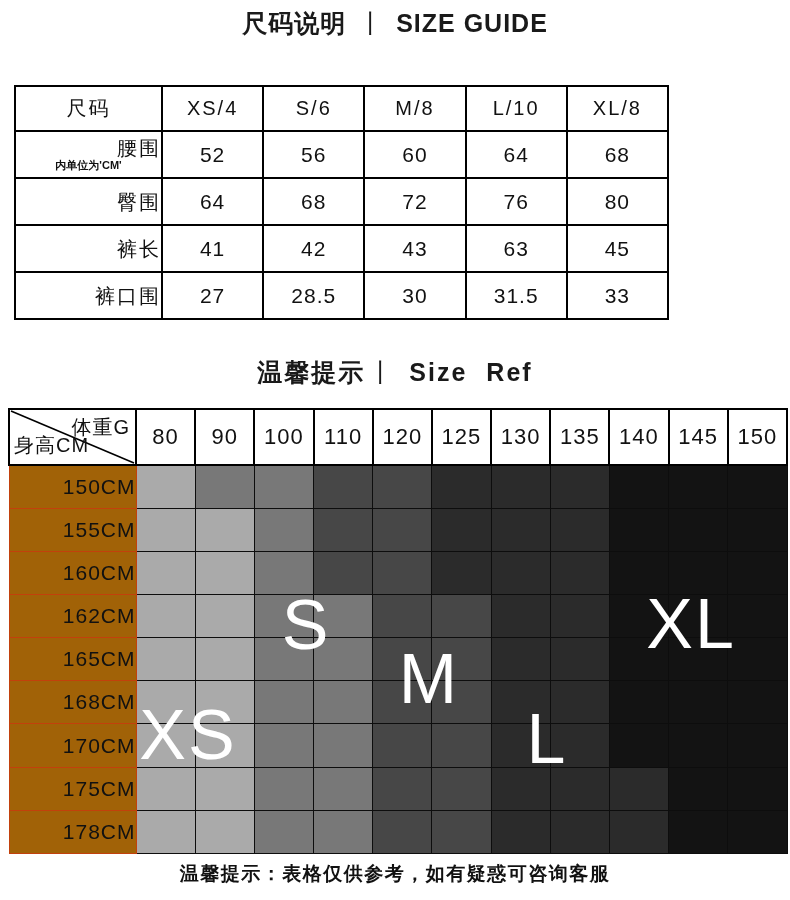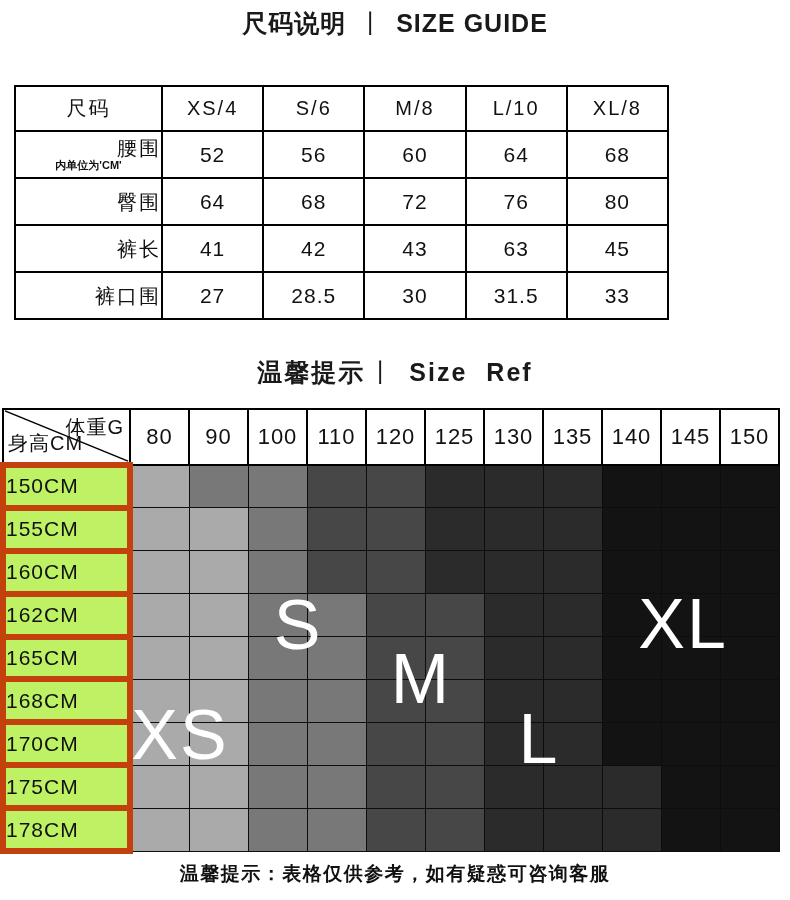--- a/index.html
+++ b/index.html
@@ -19,26 +19,26 @@
   
   #size-guide { position:absolute; left:14px; top:62px; width:655px; table-layout:fixed;margin-top:23px; }
   #size-guide th, #size-guide td { border:2px solid #000; text-align:center; vertical-align:middle; }
   #size-guide th { height:45px; font-size:20px; font-weight:500; letter-spacing:2px; }
   #size-guide td { height:47px; font-size:21px; font-weight:500; letter-spacing:1px; }
   #size-guide td.sg-label { font-size:20px; letter-spacing:2px; }
   .sg-note { font-size:11px; font-weight:700; letter-spacing:0; line-height:13px; }
   .sg-main { line-height:22px;text-align:right; }
 
   
-  #size-ref-wrap { position:absolute; left:0; top:408px; width:780px; height:446px; }
+  #size-ref-wrap { position:absolute; left:8px; top:408px; width:780px; height:446px; }
   #size-ref { width:780px; height:446px; table-layout:fixed; }
   #size-ref th { border:2px solid #000; height:56px; background:#fff;
                  font-size:22px; font-weight:500; letter-spacing:1px; text-align:center; vertical-align:middle; }
-  #size-ref td.h-label { border:6px solid #c2410c; height:39px; background:#bef264;
-                 font-size:21px; font-weight:500; letter-spacing:1px; text-align:left; vertical-align:middle; }
+  #size-ref td.h-label { border:1px solid #c2410c; height:39px; background:#a16207;
+                 font-size:21px; font-weight:500; letter-spacing:1px; text-align:right; vertical-align:middle; }
   #size-ref td.zone { border:1px solid #0d0d0d; height:39px; }
 
   th.diag { position:relative; padding:0; }
   .diag svg { position:absolute; left:0; top:0; width:100%; height:100%; }
   .diag .diag-top    { position:absolute; top:4px;  right:5px; font-size:20px; font-weight:500; letter-spacing:1px; }
   .diag .diag-bottom { position:absolute; bottom:5px; left:4px; font-size:20px; font-weight:500; letter-spacing:1px; }
 
   .overlay-label { position:absolute; transform:translate(-50%,-50%); color:#fff;
                    font-size:70px; font-weight:400; letter-spacing:2px; line-height:1; pointer-events:none; }
 

